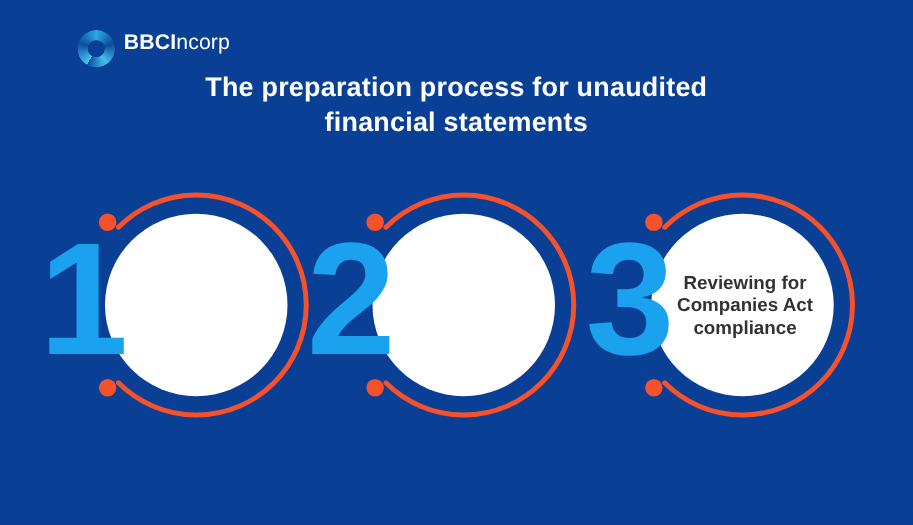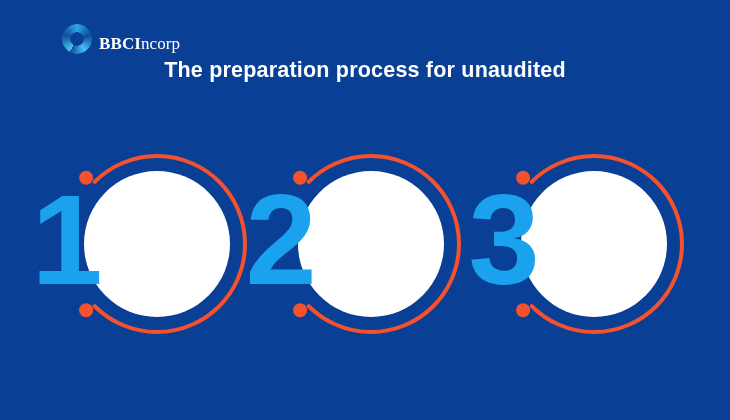--- a/index.html
+++ b/index.html
@@ -11,23 +11,22 @@
     background: #0A3F96;
     font-family: "Liberation Sans", sans-serif;
   }
 
   
   .logo {
     position: absolute;
     left: 62px;
     top: 24px;
     display: flex;
-    align-items: flex-end;
+    align-items: flex-start;
     gap: 7px;
-    font-family: Liberation Serif, serif;
   }
   .logo-icon {
     width: 30px;
     height: 30px;
     border-radius: 50%;
     background: conic-gradient(from 210deg,
       #49C4F2, #0D4F9E 22%, #2FA8E1 42%, #0C4C9B 62%, #45BFEF 82%, #0D4F9E);
     -webkit-mask: radial-gradient(circle, transparent 6.5px, #000 7px);
     mask: radial-gradient(circle, transparent 6.5px, #000 7px);
   }
@@ -106,20 +105,21 @@
 
 <div class="logo">
   <div class="logo-icon"></div>
   <div class="logo-text">
     <span class="b">BBCI</span><span class="l">ncorp</span>
   </div>
 </div>
 
 <div class="title">
   <div>The preparation process for unaudited</div>
+  <div>financial statements</div>
 </div>
 
 <div class="step step-1">
   <svg class="ring" width="230" height="230" viewBox="0 0 230 230">
     <path class="arc" d="M 52.77 52.77 A 88 88 0 1 1 52.77 177.23"></path>
     <circle class="dot" cx="44.1" cy="48.8" r="7"></circle>
     <circle class="dot" cx="44.1" cy="181.2" r="7"></circle>
     <circle class="disc" cx="115" cy="115" r="73"></circle>
   </svg>
   <div class="num">1</div>
@@ -136,13 +136,16 @@
 </div>
 
 <div class="step step-3">
   <svg class="ring" width="230" height="230" viewBox="0 0 230 230">
     <path class="arc" d="M 52.77 52.77 A 88 88 0 1 1 52.77 177.23"></path>
     <circle class="dot" cx="44.1" cy="48.8" r="7"></circle>
     <circle class="dot" cx="44.1" cy="181.2" r="7"></circle>
     <circle class="disc" cx="115" cy="115" r="73"></circle>
   </svg>
   <div class="num">3</div>
+  <div class="label">Reviewing for
+Companies Act
+compliance</div>
 </div>
 
 </body></html>

